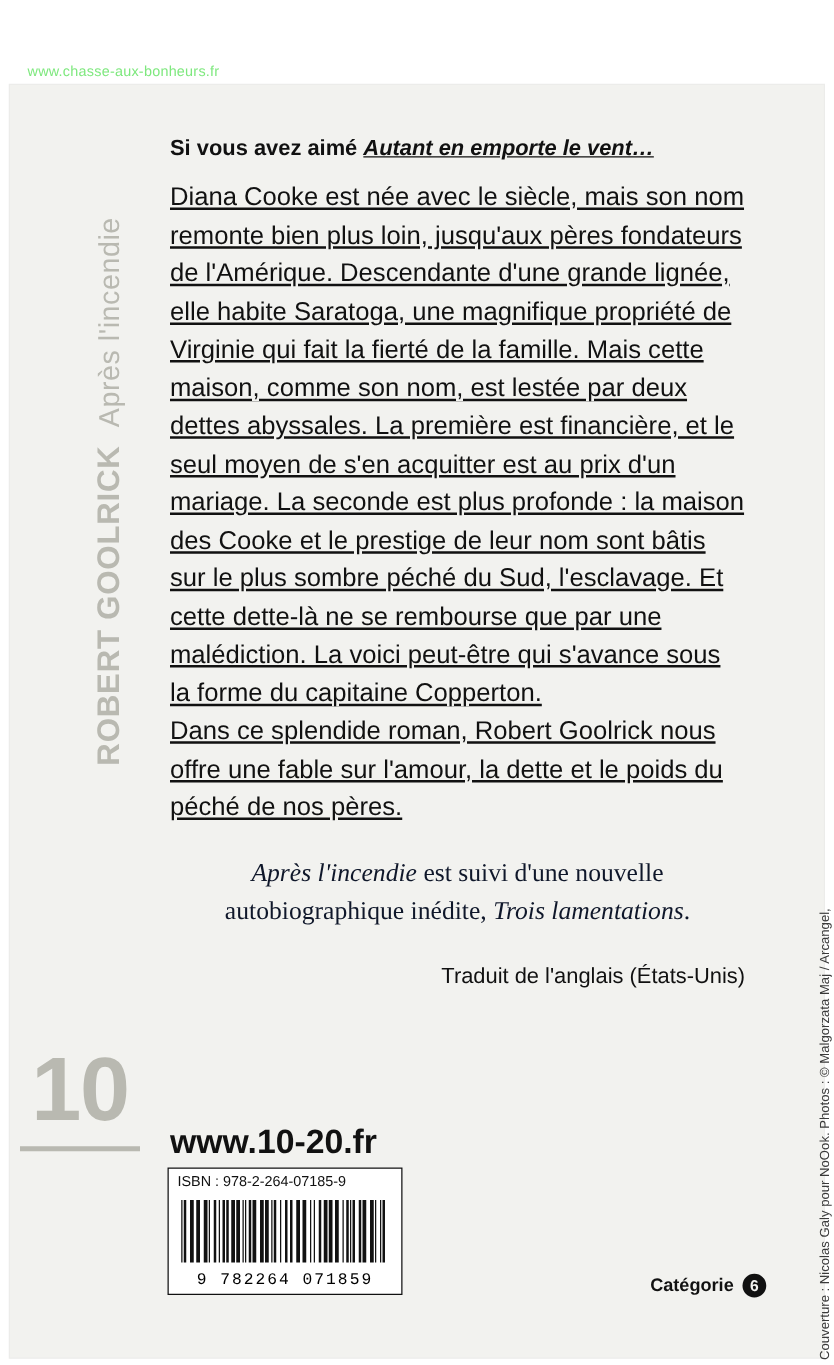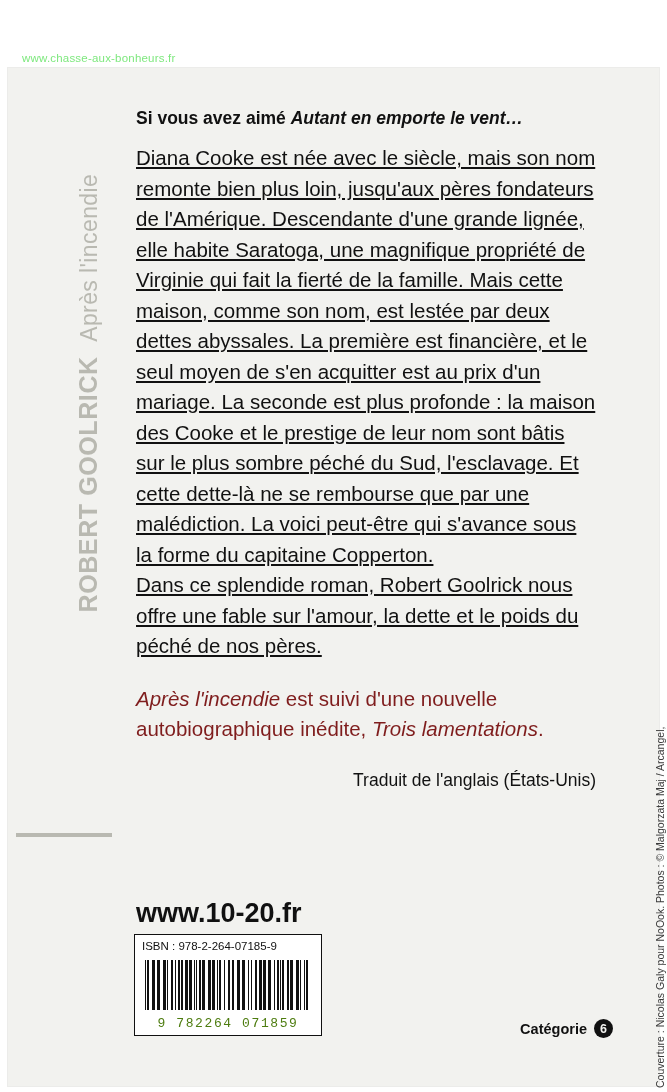--- a/index.html
+++ b/index.html
@@ -84,36 +84,37 @@
     top: 40px;
     width: 460px;
   }
   .teaser {
     font-size: 17.5px;
     font-weight: bold;
     color: #111;
     margin: 0 0 14px 0;
     font-family: "Liberation Sans", sans-serif;
   }
-  .teaser i { font-style: italic; font-weight: bold; }
+  .teaser i { font-style: italic; font-weight: bold; text-decoration: underline; }
   .blurb {
     font-size: 20.5px;
     line-height: 30.5px;
     color: #111;
     margin: 0;
     text-align: left;
     font-family: "Liberation Sans", sans-serif;
   }
   .blurb p { margin: 0; text-decoration: underline; }
   .note {
     font-size: 20.5px;
     line-height: 30px;
-    color: #7f1d1d;
+    color: #0f172a;
     margin: 22px 0 0 0;
-    font-family: Liberation Sans, sans-serif;
+    font-family: Liberation Serif, serif;
+    text-align: center;
   }
   .note i { font-style: italic; }
   .translator {
     font-size: 17.5px;
     line-height: 25px;
     color: #111;
     margin: 24px 0 0 0;
     text-align: right;
     font-family: "Liberation Sans", sans-serif;
   }
@@ -182,21 +183,21 @@
   }
   .ean {
     position: absolute;
     left: 0;
     right: 0;
     bottom: 4px;
     text-align: center;
     font-size: 13px;
     letter-spacing: 1.6px;
     font-family: "Liberation Mono", monospace;
-    color: #4d7c0f;
+    color: #000000;
   }
   .categorie {
     position: absolute;
     right: 46px;
     bottom: 48px;
     font-size: 14.5px;
     font-weight: bold;
     color: #111;
     font-family: "Liberation Sans", sans-serif;
     display: flex;
@@ -248,20 +249,21 @@
       <div class="note">
         <i>Après l'incendie</i><span> est suivi d'une nouvelle autobiographique inédite, </span><i>Trois lamentations</i><span>.</span>
       </div>
 
       <div class="translator">
         <div>Traduit de l'anglais (États-Unis)</div>
       </div>
     </div>
 
     <div class="logo">
+      <div class="num">10</div>
       <div class="bar"></div>
     </div>
 
     <div class="website">www.10-20.fr</div>
 
     <div class="barcode-box">
       <div class="isbn">ISBN : 978-2-264-07185-9</div>
       <div class="bars">
           <span style="left: 0px; width: 1px;"></span>
           <span style="left: 2px; width: 2px;"></span>

